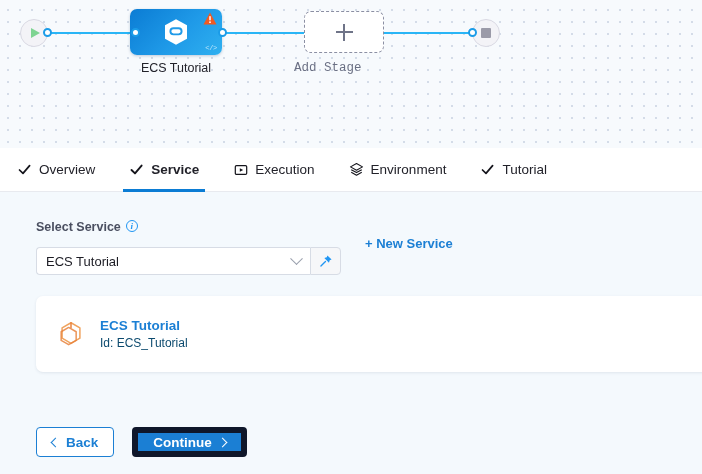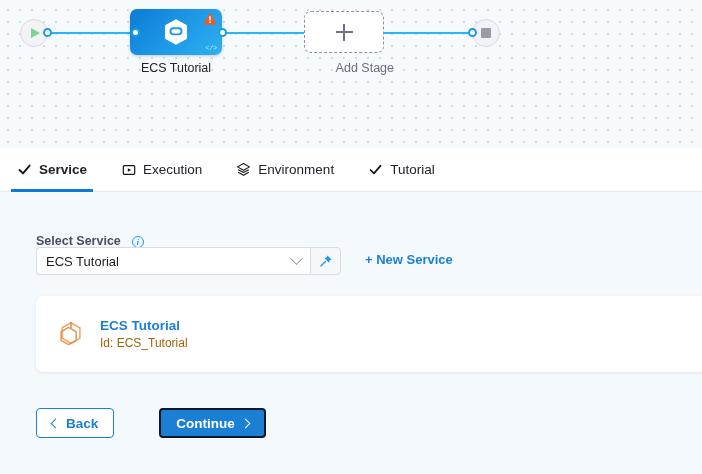--- a/index.html
+++ b/index.html
@@ -80,21 +80,21 @@
     position: absolute; left: 304px; top: 11px; width: 80px; height: 42px;
     border: 1.6px dashed #8b8fa3; border-radius: 7px; background: #ffffff;
     display: flex; align-items: center; justify-content: center;
     z-index: 3;
   }
   .plus-v, .plus-h { position: absolute; background: #6f7488; }
   .plus-v { width: 1.8px; height: 17px; }
   .plus-h { width: 17px; height: 1.8px; }
   .add-caption {
     position: absolute; left: 294px; top: 61px; width: 100px;
-    text-align: right; font-size: 12.5px; color: #6b7084;
+    text-align: left; font-size: 12.5px; color: #6b7084; font-family: Liberation Mono, monospace;
   }
 
   
   .tabbar {
     position: absolute; left: 0; top: 148px; width: 702px; height: 44px;
     background: #ffffff; border-bottom: 1px solid #e8eaef;
     display: flex; align-items: center;
   }
   .tab {
     position: relative; height: 44px; display: flex; align-items: center;
@@ -107,23 +107,23 @@
     height: 3px; background: #0b7cd4;
   }
   .tab .tico { display: flex; align-items: center; justify-content: center; width: 15px; height: 15px; }
 
   
   .content {
     position: absolute; left: 0; top: 192px; width: 702px; height: 282px;
     background: #f4f9fd;
   }
   .field-label {
-    position: absolute; left: 36px; top: 42px;
+    position: absolute; left: 36px; top: 28px;
     font-size: 12.5px; font-weight: bold; color: #4a4f60;
-    display: flex; align-items: flex-end; gap: 11px;
+    display: flex; align-items: flex-start; gap: 5px;
   }
   .info-i {
     display: inline-flex; align-items: center; justify-content: center;
     width: 12px; height: 12px; border-radius: 50%;
     border: 1px solid #2196f3; color: #2196f3;
     font-size: 9px; font-weight: bold; font-style: italic;
     line-height: 1; font-family: "Liberation Serif", serif;
   }
   .select-wrap {
     position: absolute; left: 36px; top: 55px; width: 305px; height: 28px;
@@ -138,41 +138,41 @@
   .chev {
     width: 9px; height: 9px; border-right: 1.4px solid #9aa0ad;
     border-bottom: 1.4px solid #9aa0ad; transform: rotate(45deg) translate(-2px,-2px);
   }
   .pin-btn {
     width: 31px; background: #f6f7f9; border: 1px solid #d7dce5;
     border-radius: 0 4px 4px 0;
     display: flex; align-items: center; justify-content: center;
   }
   .new-service {
-    position: absolute; left: 365px; top: 60px;
+    position: absolute; left: 365px; top: 44px;
     font-size: 13px; font-weight: bold; color: #1b7fd4; cursor: pointer;
   }
 
   .result-card {
     position: absolute; left: 36px; top: 104px; right: -10px; height: 76px;
     background: #ffffff; border-radius: 7px;
     box-shadow: 0 1px 3px rgba(40,60,90,.10);
     display: flex; align-items: center; padding-left: 20px; gap: 14px;
   }
   .card-title { font-size: 13.5px; font-weight: bold; color: #1b7fd4; line-height: 1.45; }
-  .card-sub   { font-size: 12px; color: #a16207; line-height: 1.45; }
-
-  .btn-row { position: absolute; left: 36px; top: 216px; display: flex; gap: 29px; }
+  .card-sub   { font-size: 12px; color: #0c4a6e; line-height: 1.45; }
+
+  .btn-row { position: absolute; left: 36px; top: 235px; display: flex; gap: 18px; }
   .btn {
     height: 30px; border-radius: 4px; display: flex; align-items: center;
     gap: 7px; padding: 0 15px; font-size: 13.5px; font-weight: bold;
     cursor: pointer;
   }
   .btn-back { background: #ffffff; border: 1px solid #1b7fd4; color: #1b7fd4; }
-  .btn-continue { background: #1b7fd4; border: 2px solid #0f172a; color: #ffffff; margin-left: 16px; }
+  .btn-continue { background: #1b7fd4; border: 6px solid #0f172a; color: #ffffff; }
   .arr-l { width: 7px; height: 7px; border-left: 1.7px solid currentColor; border-bottom: 1.7px solid currentColor; transform: rotate(45deg); }
   .arr-r { width: 7px; height: 7px; border-right: 1.7px solid currentColor; border-top: 1.7px solid currentColor; transform: rotate(45deg); }
 </style>
 </head>
 <body>
 
 <div id="app">
 
   <div class="canvas">
 
@@ -210,20 +210,28 @@
     <div class="add-caption">Add Stage</div>
 
     <div class="end-circle stop">
       <div class="stop-sq"></div>
     </div>
     <div class="port p-stop"></div>
   </div>
 
   <div class="tabbar">
 
+    <div class="tab">
+      <span class="tico">
+        <svg viewBox="0 0 15 15" width="15" height="15">
+            <path d="M2.5 8 L6 11.4 L12.6 3.6" fill="none" stroke="#15151c" stroke-width="1.7" stroke-linecap="round" stroke-linejoin="round"></path>
+          </svg>
+      </span>
+      <span>Overview</span>
+    </div>
 
     <div class="tab active">
       <span class="tico">
         <svg viewBox="0 0 15 15" width="15" height="15">
             <path d="M2.5 8 L6 11.4 L12.6 3.6" fill="none" stroke="#15151c" stroke-width="1.9" stroke-linecap="round" stroke-linejoin="round"></path>
           </svg>
       </span>
       <span>Service</span>
     </div>
 

